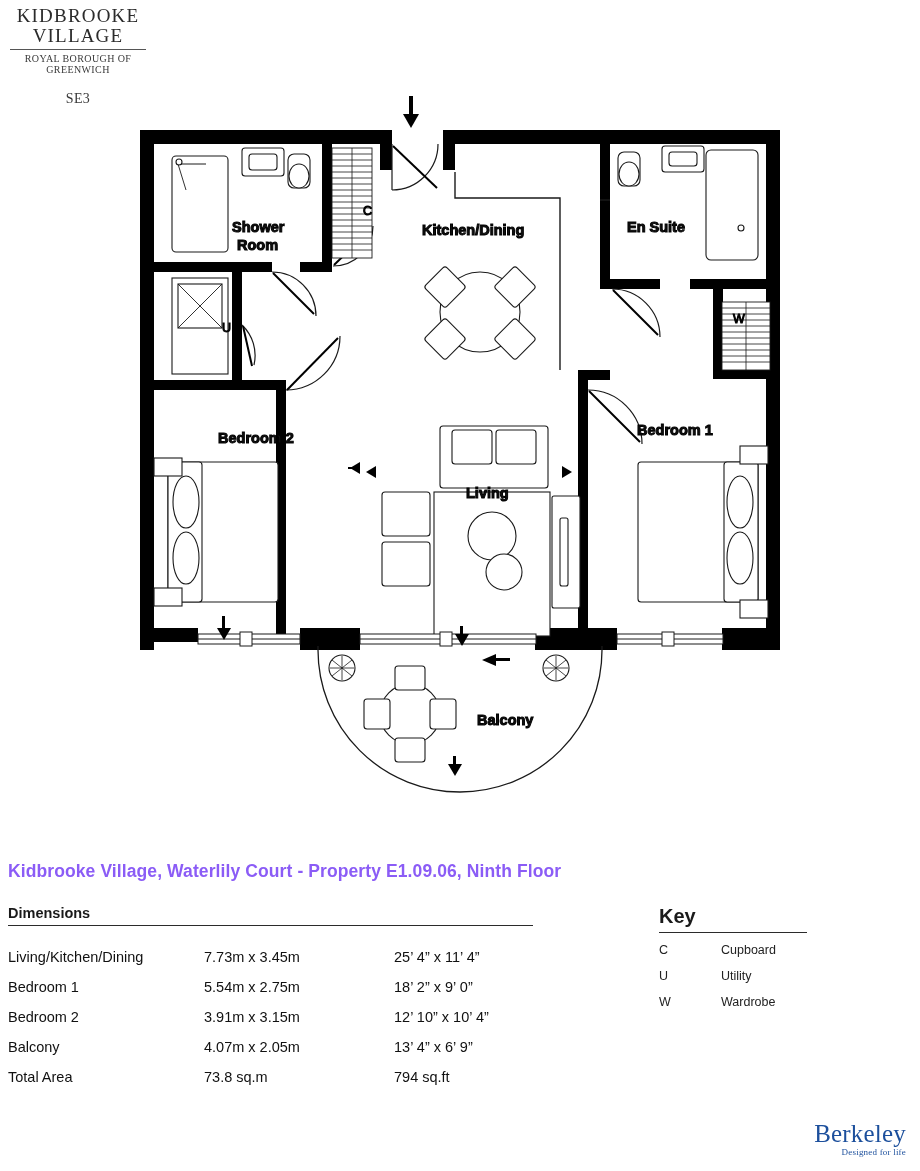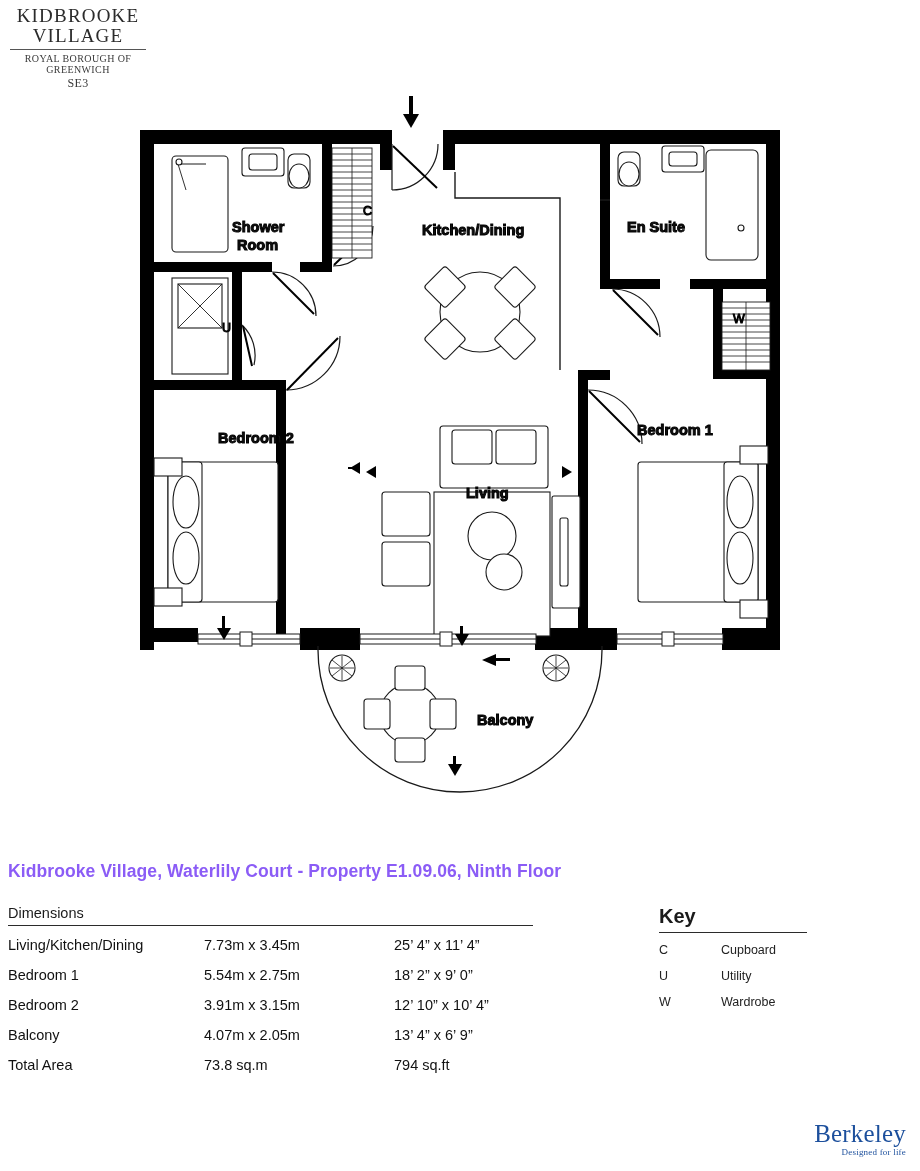--- a/index.html
+++ b/index.html
@@ -11,38 +11,38 @@
     color: #1a1a1a;
   }
   .page { position: relative; width: 920px; height: 1171px; overflow: hidden; border-radius: 14px; }
 
   
   .logo { position: absolute; left: 8px; top: 6px; width: 140px; text-align: center; }
   .logo-line1 { font-family: "Liberation Serif", serif; font-size: 19px; letter-spacing: 1.2px; color: #2b2b2b; line-height: 20px; }
   .logo-line2 { font-family: Liberation Serif, serif; font-size: 19px; letter-spacing: 1.2px; color: #2b2b2b; line-height: 20px; }
   .logo-rule { border-bottom: 1px solid #555; margin: 3px 2px 3px 2px; }
   .logo-sub1 { font-family: Liberation Serif, serif; font-size: 10px; letter-spacing: .4px; color: #3a3a3a; }
-  .logo-sub2 { font-family: "Liberation Serif", serif; font-size: 12px; letter-spacing: .4px; color: #3a3a3a; margin-top: 1px; }
+  .logo-sub2 { font-family: "Liberation Serif", serif; font-size: 14px; letter-spacing: .4px; color: #3a3a3a; margin-top: 16px; }
 
   
   .plan { position: absolute; left: 0; top: 80px; width: 920px; height: 740px; }
   .plan svg { display: block; }
 
   
   .plan-title {
     position: absolute; left: 8px; top: 861px;
     font-size: 17.5px; font-weight: bold; color: #8b5cf6;
     letter-spacing: .1px;
   }
 
   
   .dims { position: absolute; left: 8px; top: 905px; width: 525px; }
-  .dims-head { font-size: 14.5px; font-weight: normal; padding-bottom: 4px; }
+  .dims-head { font-size: 14.5px; font-weight: bold; padding-bottom: 4px; }
   .dims-rule { border-bottom: 1px solid #2b2b2b; width: 525px; }
-  .dims table { border-collapse: collapse; width: 525px; margin-top: 4px; }
+  .dims table { border-collapse: collapse; width: 525px; margin-top: 16px; }
   .dims td { font-size: 14.5px; padding: 7px 0 7px 0; color: #111; vertical-align: top; }
   .dims td.c1 { width: 196px; }
   .dims td.c2 { width: 190px; }
   .dims td.c3 { width: 139px; }
 
   
   .key { position: absolute; left: 659px; top: 905px; width: 148px; }
   .key-head { font-size: 20px; font-weight: bold; padding-bottom: 4px; }
   .key-rule { border-bottom: 1px solid #2b2b2b; width: 148px; }
   .key table { border-collapse: collapse; width: 148px; margin-top: 4px; }

